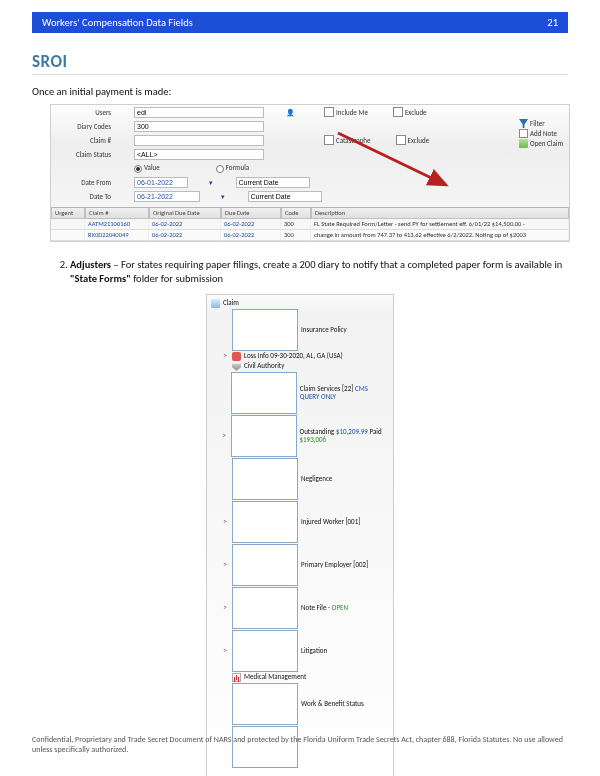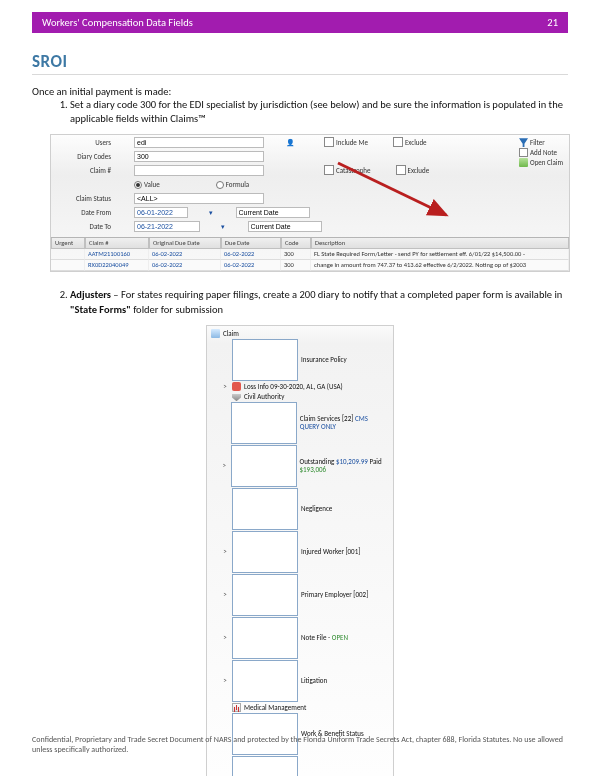--- a/index.html
+++ b/index.html
@@ -1,35 +1,35 @@
 <!DOCTYPE html>
 <html><head>
 <meta charset="utf-8">
 <style>
   html, body { margin: 0; padding: 0; font-family: Calibri, "Segoe UI", Arial, sans-serif; background: #fff; color: #111; }
   .page { width: 600px; height: 776px; box-sizing: border-box; padding: 12px 32px 28px 32px; position: relative; }
 
-  .header-bar { background: #a21caf; color: #fff; font-size: 10.5px; padding: 4px 10px; display: flex; justify-content: space-between; align-items: center; margin-bottom: 18px; }
+  .header-bar { background: #1d4ed8; color: #fff; font-size: 10.5px; padding: 4px 10px; display: flex; justify-content: space-between; align-items: center; margin-bottom: 18px; }
 
   .h1 { color: #3d78a4; font-size: 17px; font-weight: 600; letter-spacing: .5px; border-bottom: 1px solid #d9d9d9; padding-bottom: 2px; margin-bottom: 10px; }
 
   .body-text { font-size: 10.5px; margin-bottom: 0; }
 
   .numlist { margin: 0 0 8px 38px; font-size: 10.5px; padding: 0; }
   .numlist li { margin-bottom: 6px; line-height: 1.35; }
 
   
 
   .app-box { border: 1px solid #cfcfcf; background: linear-gradient(#fdfdfd,#eeeeee 40px,#f9f9f9); font-size: 7px; color: #333; margin: 6px 0 16px 18px; position: relative; box-sizing: border-box; }
   .app-box .form-row { display: flex; align-items: center; height: 14px; gap: 19px; }
   .app-box .lbl { width: 60px; text-align: right; padding-right: 4px; }
   .app-box input[type="text"] { height: 11px; border: 1px solid #bbb; font-size: 7px; padding: 0 2px; box-sizing: border-box; background: #fff; }
   .app-box .chk { display: inline-flex; align-items: center; gap: 2px; margin-left: 6px; }
   .app-box .chk .box { width: 8px; height: 8px; border: 1px solid #888; background: #fff; display: inline-block; }
-  .app-box .side { position: absolute; top: 3px; right: 6px; font-size: 7px; }
+  .app-box .side { position: absolute; top: 14px; right: 6px; font-size: 7px; }
   .app-box .side .item { display: flex; align-items: center; gap: 2px; margin-bottom: 1px; }
   .app-box .side .ic { width: 9px; height: 9px; display:inline-block; }
   .funnel { background: conic-gradient(#2c6eb5 0 360deg); clip-path: polygon(0 0,100% 0,60% 60%,60% 100%,40% 100%,40% 60%); }
   .note-ic { background: #fff; border: 1px solid #888; box-sizing:border-box; position:relative;}
   .open-ic { background: linear-gradient(#b6e29a,#6fb84c); border-radius:1px; }
 
   .radio { width:8px;height:8px;border:1px solid #777;border-radius:50%;display:inline-block;vertical-align:middle;box-sizing:border-box;margin-right:2px;background:#fff;}
   .radio.on::after{content:"";display:block;width:4px;height:4px;border-radius:50%;background:#333;margin:1px;}
 
   .grid { border-top:1px solid #b5b5b5; margin-top:4px;}
@@ -66,23 +66,20 @@
 
   <div class="header-bar">
     <span>Workers' Compensation Data Fields</span>
     <span>21</span>
   </div>
 
   <div class="h1">SROI</div>
 
   <div class="body-text">Once an initial payment is made:</div>
 
-  <ol class="numlist">
-    <li>Set a diary code 300 for the EDI specialist by jurisdiction (see below) and be sure the information is populated in the applicable fields within Claims™</li>
-  </ol>
 
   <div class="app-box" style="width:520px;">
     <div class="form-row">
       <span class="lbl">Users</span>
       <input type="text" style="width: 130px;" value="edi">
       <span style="width:16px;text-align:center;color:#6fa8e0;">👤</span>
       <span class="chk">
           <span class="box"></span>
           <span>Include Me</span>
         </span>
@@ -100,30 +97,30 @@
       <input type="text" style="width: 130px;" value="">
       <span style="width:16px;"></span>
       <span class="chk">
           <span class="box"></span>
           <span>Catastrophe</span>
         </span>
       <span class="chk">
           <span class="box"></span>
           <span>Exclude</span>
         </span>
+    </div>
+    <div class="form-row">
+      <span class="lbl">Claim Status</span>
+      <input type="text" style="width: 130px;" value="&lt;ALL&gt;">
     </div>
     <div class="form-row">
       <span class="lbl"></span>
       <span><span class="radio on"></span><span>Value</span></span>
       <span style="width:18px;"></span>
       <span><span class="radio"></span><span>Formula</span></span>
-    </div>
-    <div class="form-row">
-      <span class="lbl">Claim Status</span>
-      <input type="text" style="width: 130px;" value="&lt;ALL&gt;">
     </div>
     <div class="form-row">
       <span class="lbl">Date From</span>
       <input type="text" style="width: 54px; color: rgb(26, 79, 160);" value="06-01-2022">
       <span style="color:#1a4fa0;margin-left:2px;">▾</span>
       <input type="text" style="width: 74px; margin-left: 4px;" value="Current Date">
     </div>
     <div class="form-row">
       <span class="lbl">Date To</span>
       <input type="text" style="width: 66px; color: rgb(26, 79, 160);" value="06-21-2022">

